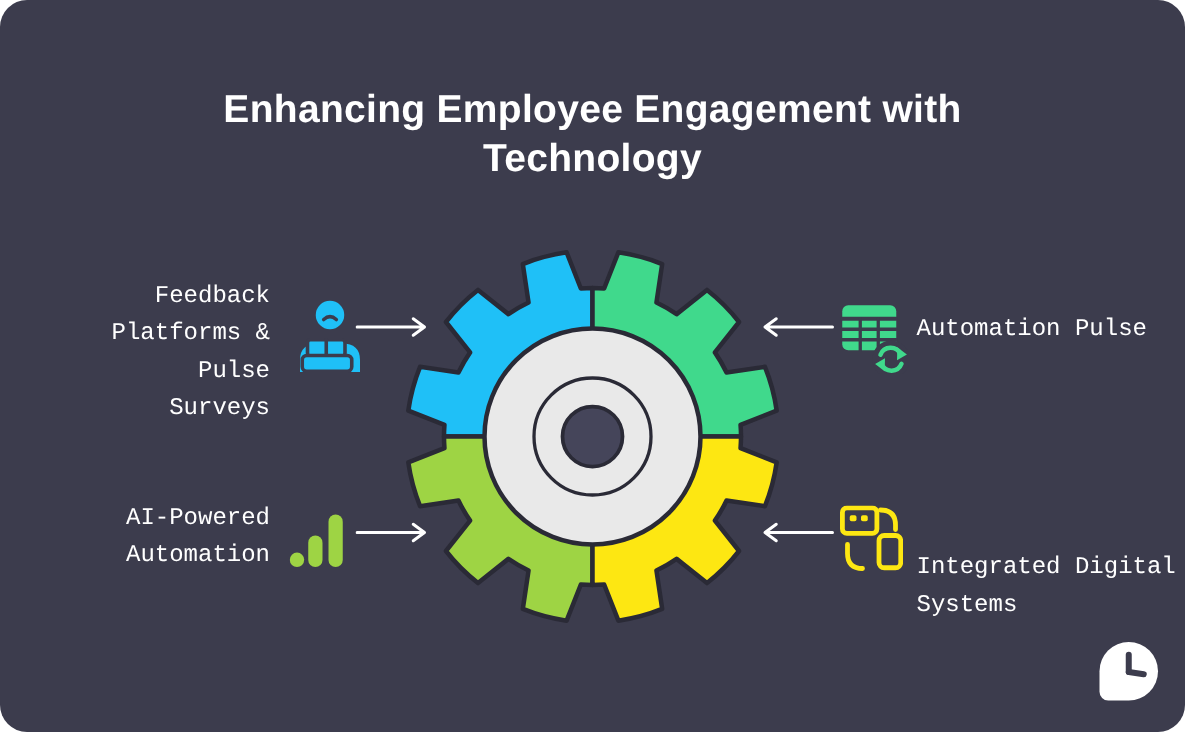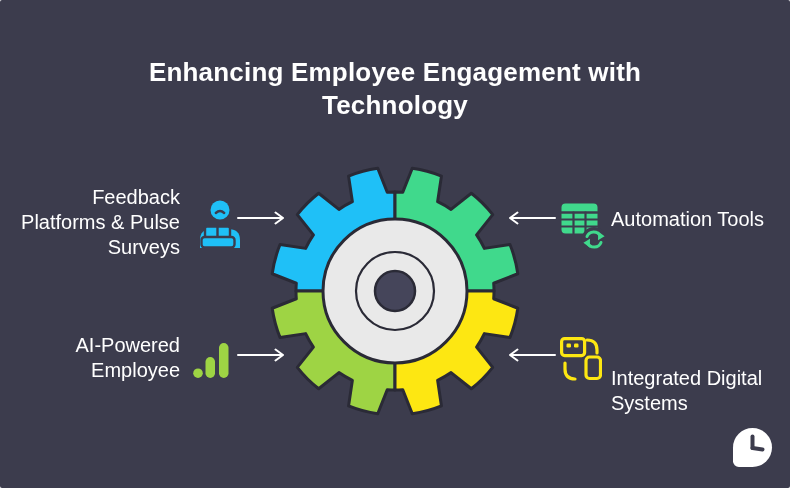--- a/index.html
+++ b/index.html
@@ -1,27 +1,27 @@
 <!DOCTYPE html>
 <html style="--c-bg: #3c3c4d; --c-outline: #2a2a36; --c-hub: #e9e9e9; --c-hole: #45455a; --c-text: #ffffff; --c-blue: #1fc0f7; --c-green: #40d98c; --c-lime: #9ed444; --c-yellow: #fde712;"><head>
 <meta charset="utf-8">
 <style>
   html,body{margin:0;padding:0;background:#ffffff;font-family:"Liberation Sans",sans-serif;}
   .card{
     position:relative;width:790px;height:488px;background:var(--c-bg);
-    border-radius:2px;overflow:hidden;
+    border-radius:18px;overflow:hidden;
   }
   .title{
     position:absolute;left:0;right:0;top:56px;text-align:center;
     color:var(--c-text);font-size:26px;font-weight:700;line-height:33px;
     white-space:pre-line;letter-spacing:.2px;
   }
   .label{
-    position:absolute;color:var(--c-text);font-size:20px;line-height:25px;
-    white-space:pre-line;font-weight:400;
+    position:absolute;color:var(--c-text);font-size:16px;line-height:25px;
+    white-space:pre-line;font-weight:400;font-family:Liberation Mono, monospace;
   }
   .label.right-align{text-align:right;}
   .abs{position:absolute;}
   .gear-svg{position:absolute;left:264px;top:160px;width:262px;height:262px;}
   .quad{stroke:var(--c-outline);stroke-width:3;stroke-linejoin:round;}
   .fill-blue{fill:var(--c-blue);} .fill-green{fill:var(--c-green);}
   .fill-lime{fill:var(--c-lime);} .fill-yellow{fill:var(--c-yellow);}
   .hub-outer{fill:var(--c-hub);stroke:var(--c-outline);stroke-width:3;}
   .hub-ring{fill:none;stroke:var(--c-outline);stroke-width:2.2;}
   .hub-hole{fill:var(--c-hole);stroke:var(--c-outline);stroke-width:2.5;}
@@ -75,24 +75,24 @@
     <line x1="1.5" y1="18.5" x2="37.5" y2="18.5" class="bgstroke" stroke-width="2.2"></line>
     <line x1="1.5" y1="25.5" x2="37.5" y2="25.5" class="bgstroke" stroke-width="2.2"></line>
     <line x1="13.5" y1="11.5" x2="13.5" y2="32.5" class="bgstroke" stroke-width="2.2"></line>
     <line x1="25.5" y1="11.5" x2="25.5" y2="32.5" class="bgstroke" stroke-width="2.2"></line>
     <circle cx="34" cy="38.5" r="12.5" style="fill:var(--c-bg);"></circle>
     <path d="M 27 35.5 A 7.2 7.2 0 0 1 40.3 35.2" fill="none" style="stroke:var(--c-green);stroke-width:3;stroke-linecap:round;"></path>
     <polygon points="38.2,30.5 44.6,35.3 38,39.2" class="fill-green"></polygon>
     <path d="M 41 41.5 A 7.2 7.2 0 0 1 27.7 41.8" fill="none" style="stroke:var(--c-green);stroke-width:3;stroke-linecap:round;"></path>
     <polygon points="29.8,46.5 23.4,41.7 30,37.8" class="fill-green"></polygon>
   </svg>
-  <div class="label" style="left:611px;top:207px;">Automation Tools</div>
+  <div class="label" style="left:611px;top:207px;">Automation Pulse</div>
 
   <div class="label right-align" style="left:20px;top:333px;width:160px;">AI-Powered
-Employee</div>
+Automation</div>
   <svg class="abs" style="left:193px;top:341px;" width="38" height="38" viewBox="0 0 38 38">
     <circle cx="5" cy="32.2" r="4.8" class="fill-lime"></circle>
     <rect x="12.5" y="16" width="9.5" height="21" rx="4.75" class="fill-lime"></rect>
     <rect x="26" y="2" width="9.5" height="35" rx="4.75" class="fill-lime"></rect>
   </svg>
   <svg class="abs arrow" style="left:237px;top:347px;" width="50" height="16" viewBox="0 0 50 16">
     <path d="M 1 8 H 46 M 38.5 2.5 L 46 8 L 38.5 13.5"></path>
   </svg>
 
   <svg class="abs arrow" style="left:506px;top:347px;" width="50" height="16" viewBox="0 0 50 16">

